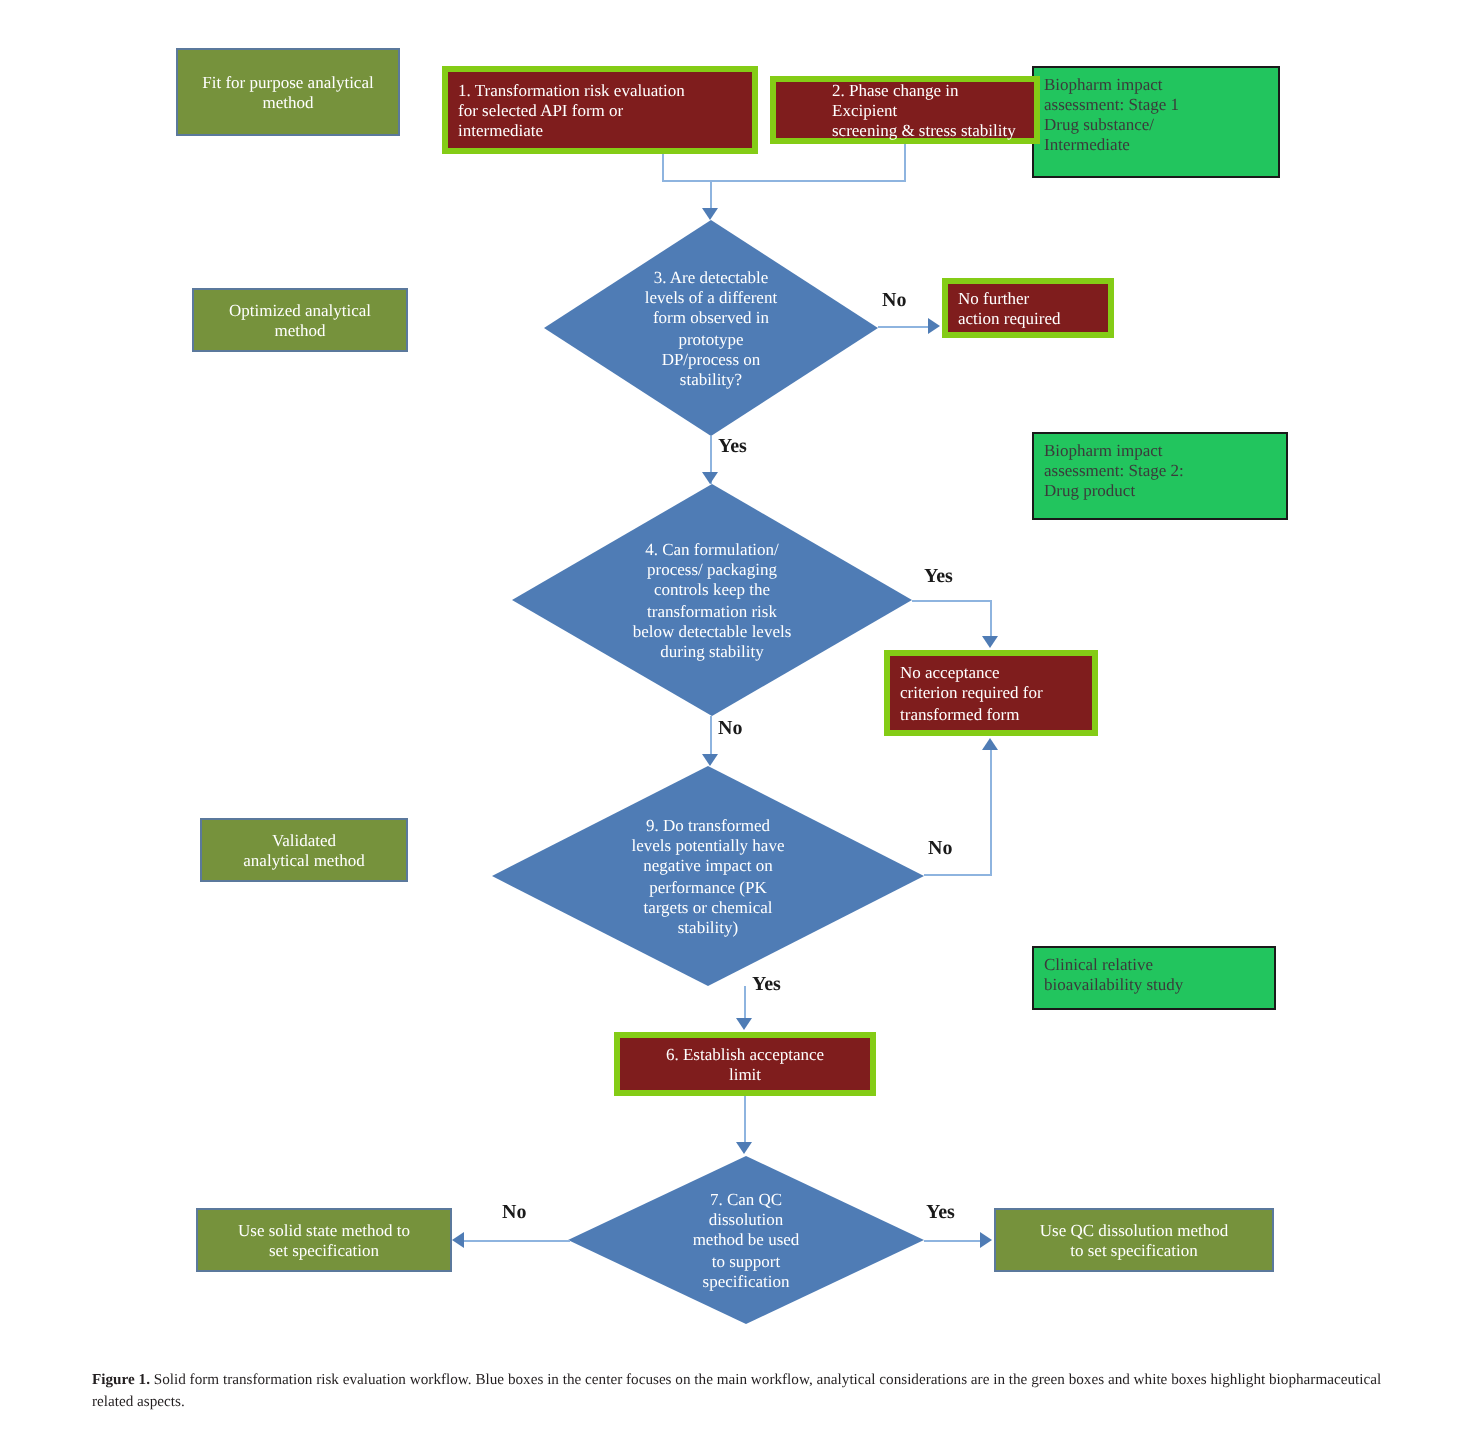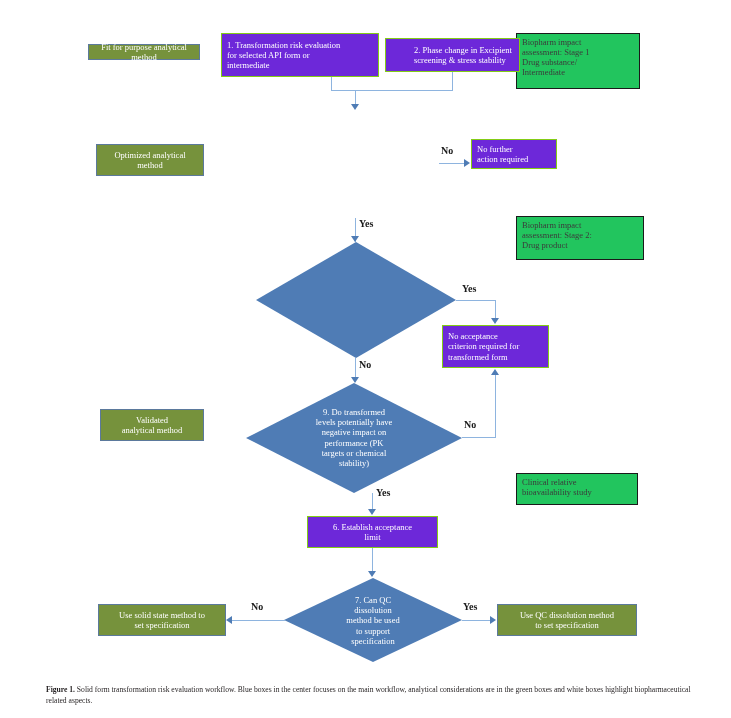--- a/index.html
+++ b/index.html
@@ -25,22 +25,22 @@
     box-sizing: border-box;
     display: flex;
     align-items: center;
     justify-content: center;
     text-align: center;
     line-height: 1.18;
     white-space: pre-line;
   }
   
   .box-blue {
-    background: #6d28d9;
-    border: 1px solid #84cc16;
+    background: #7f1d1d;
+    border: 3px solid #84cc16;
     color: #ffffff;
     font-size: 8.5px;
     padding: 3px 5px;
   }
   .box-blue.left-align {
     justify-content: flex-start;
     text-align: left;
   }
   
   .box-green {
@@ -133,21 +133,21 @@
     color: #231f20;
     text-align: left;
   }
   .caption b { font-weight: bold; }
 </style>
 </head>
 <body>
 
 <div id="figure-root">
 
-  <div class="node box-green" style="left:88px; top:44px; width:112px; height:16px;">Fit for purpose analytical
+  <div class="node box-green" style="left:88px; top:24px; width:112px; height:44px;">Fit for purpose analytical
 method</div>
 
   <div class="node box-green" style="left:96px; top:144px; width:108px; height:32px;">Optimized  analytical
 method</div>
 
   <div class="node box-green" style="left:100px; top:409px; width:104px; height:32px;">Validated
 analytical method</div>
 
   <div class="node box-green" style="left:98px; top:604px; width:128px; height:32px;">Use solid  state method to
 set specification</div>
@@ -177,23 +177,38 @@
   <div class="node box-blue left-align" style="left:471px; top:139px; width:86px; height:30px;">No further
 action required</div>
 
   <div class="node box-blue left-align" style="left:442px; top:325px; width:107px; height:43px;">No acceptance
 criterion required for
 transformed form</div>
 
   <div class="node box-blue" style="left:307px; top:516px; width:131px; height:32px;">6. Establish acceptance
 limit</div>
 
+  <div class="diamond" style="left:272px; top:110px; width:167px; height:108px;">
+    <div class="shape"></div>
+    <div class="dlabel">3. Are detectable
+levels of a different
+form observed  in
+prototype
+DP/process on
+stability?</div>
+  </div>
 
   <div class="diamond" style="left:256px; top:242px; width:200px; height:116px;">
     <div class="shape"></div>
+    <div class="dlabel">4. Can formulation/
+process/ packaging
+controls  keep the
+transformation risk
+below detectable levels
+during  stability</div>
   </div>
 
   <div class="diamond" style="left:246px; top:383px; width:216px; height:110px;">
     <div class="shape"></div>
     <div class="dlabel">9. Do transformed
 levels potentially  have
 negative impact on
 performance (PK
 targets or chemical
 stability)</div>

